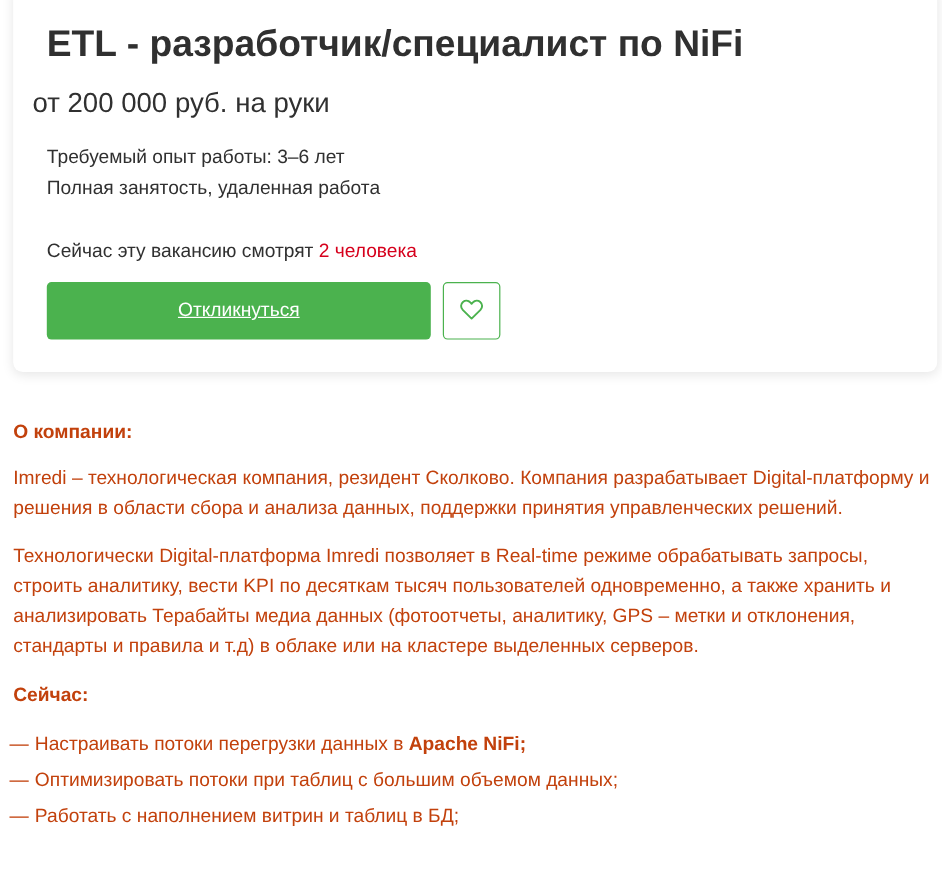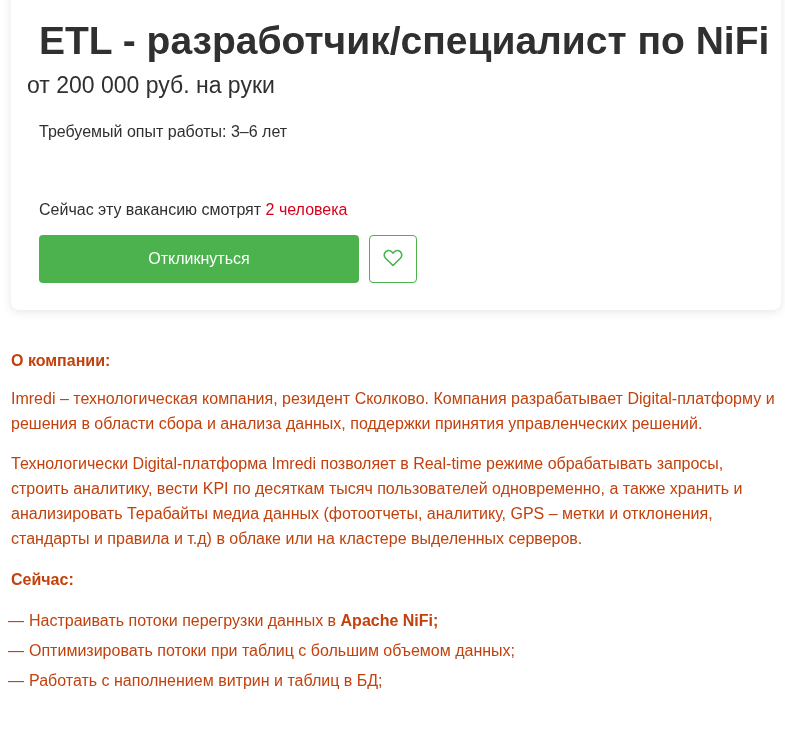--- a/index.html
+++ b/index.html
@@ -12,21 +12,21 @@
     .card {
       position: absolute;
       left: 11px; top: -10px;
       width: 770px; height: 320px;
       background: #ffffff;
       border-radius: 0 0 8px 8px;
       box-shadow: 0 2px 10px rgba(0,0,0,0.10);
     }
     .title {
       position: absolute; left: 28px; top: 29px;
-      font-size: 39px; font-weight: bold; color: #303030;
+      font-size: 31px; font-weight: bold; color: #303030;
       letter-spacing: 0px;
       white-space: nowrap;
     }
     .salary {
       position: absolute; left: 16px; top: 82px;
       font-size: 23px; color: #303030; white-space: nowrap;
     }
     .meta {
       position: absolute; left: 28px; font-size: 16px; color: #303030; white-space: nowrap; text-align: center;
     }
@@ -38,20 +38,21 @@
     .watching .count { color: #d6001c; }
     .apply-btn {
       position: absolute; left: 28px; top: 245px;
       width: 320px; height: 48px;
       background: #4bb24e; color: #ffffff;
       border: none; border-radius: 4px;
       font-family: "Liberation Sans", sans-serif;
       font-size: 16px;
       display: flex; align-items: center; justify-content: center;
       cursor: pointer;
+      text-decoration: underline;
     }
     .fav-btn {
       position: absolute; left: 358px; top: 245px;
       width: 48px; height: 48px;
       background: #ffffff; border: 1px solid #4bb24e; border-radius: 4px;
       display: flex; align-items: center; justify-content: center;
       cursor: pointer;
     }
     .content {
       position: absolute; left: 11px; top: 348px; width: 770px;
@@ -66,20 +67,21 @@
     .tasks .dash { margin-right: 5px; }
     .tasks b { font-weight: bold; }
   </style>
 </head>
 <body>
 
 <div class="card">
   <h1 class="title">ETL - разработчик/специалист по NiFi</h1>
   <div class="salary">от 200 000 руб. на руки</div>
   <p class="meta exp">Требуемый опыт работы: 3–6 лет</p>
+  <p class="meta emp">Полная занятость, удаленная работа</p>
   <p class="watching"><span>Сейчас эту вакансию смотрят </span><span class="count">2 человека</span></p>
   <button class="apply-btn">Откликнуться</button>
   <button class="fav-btn">
     <span>
       <svg width="20" height="18" viewBox="0 0 20 18">
         <path d="M10 16.5 L2.6 9.2 C0.7 7.3 0.8 4.3 2.8 2.6 C4.6 1.1 7.3 1.3 8.9 3.0 L10 4.2 L11.1 3.0 C12.7 1.3 15.4 1.1 17.2 2.6 C19.2 4.3 19.3 7.3 17.4 9.2 Z" fill="none" stroke="#4bb24e" stroke-width="1.6" stroke-linejoin="round"></path>
       </svg>
     </span>
   </button>
 </div>

